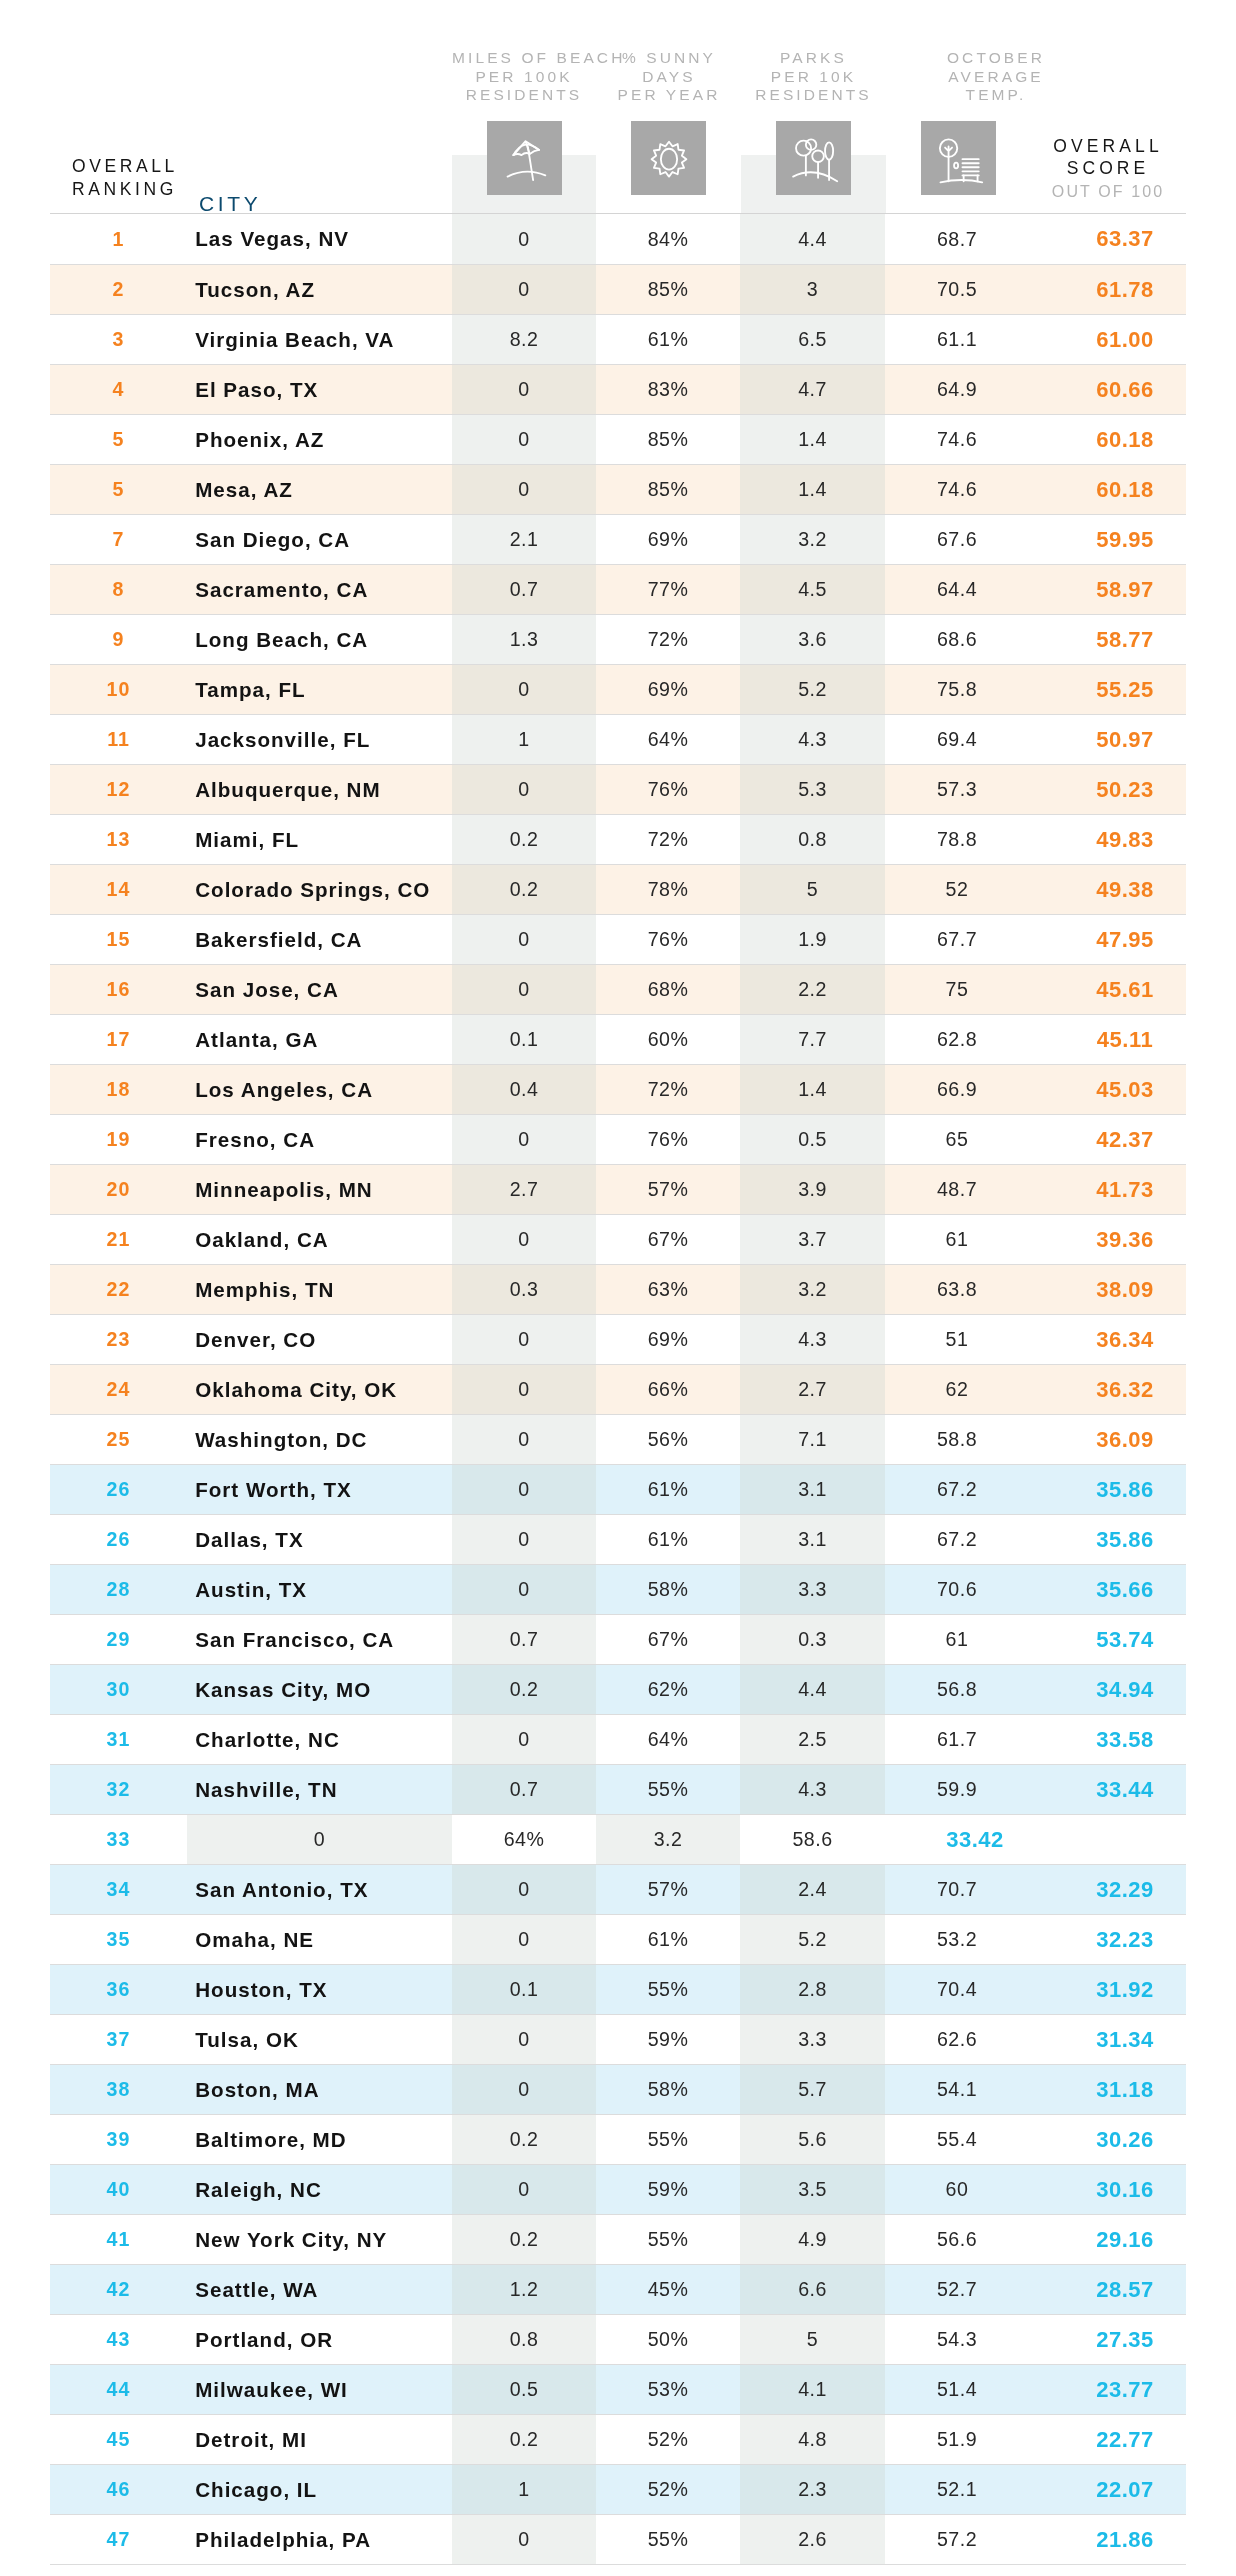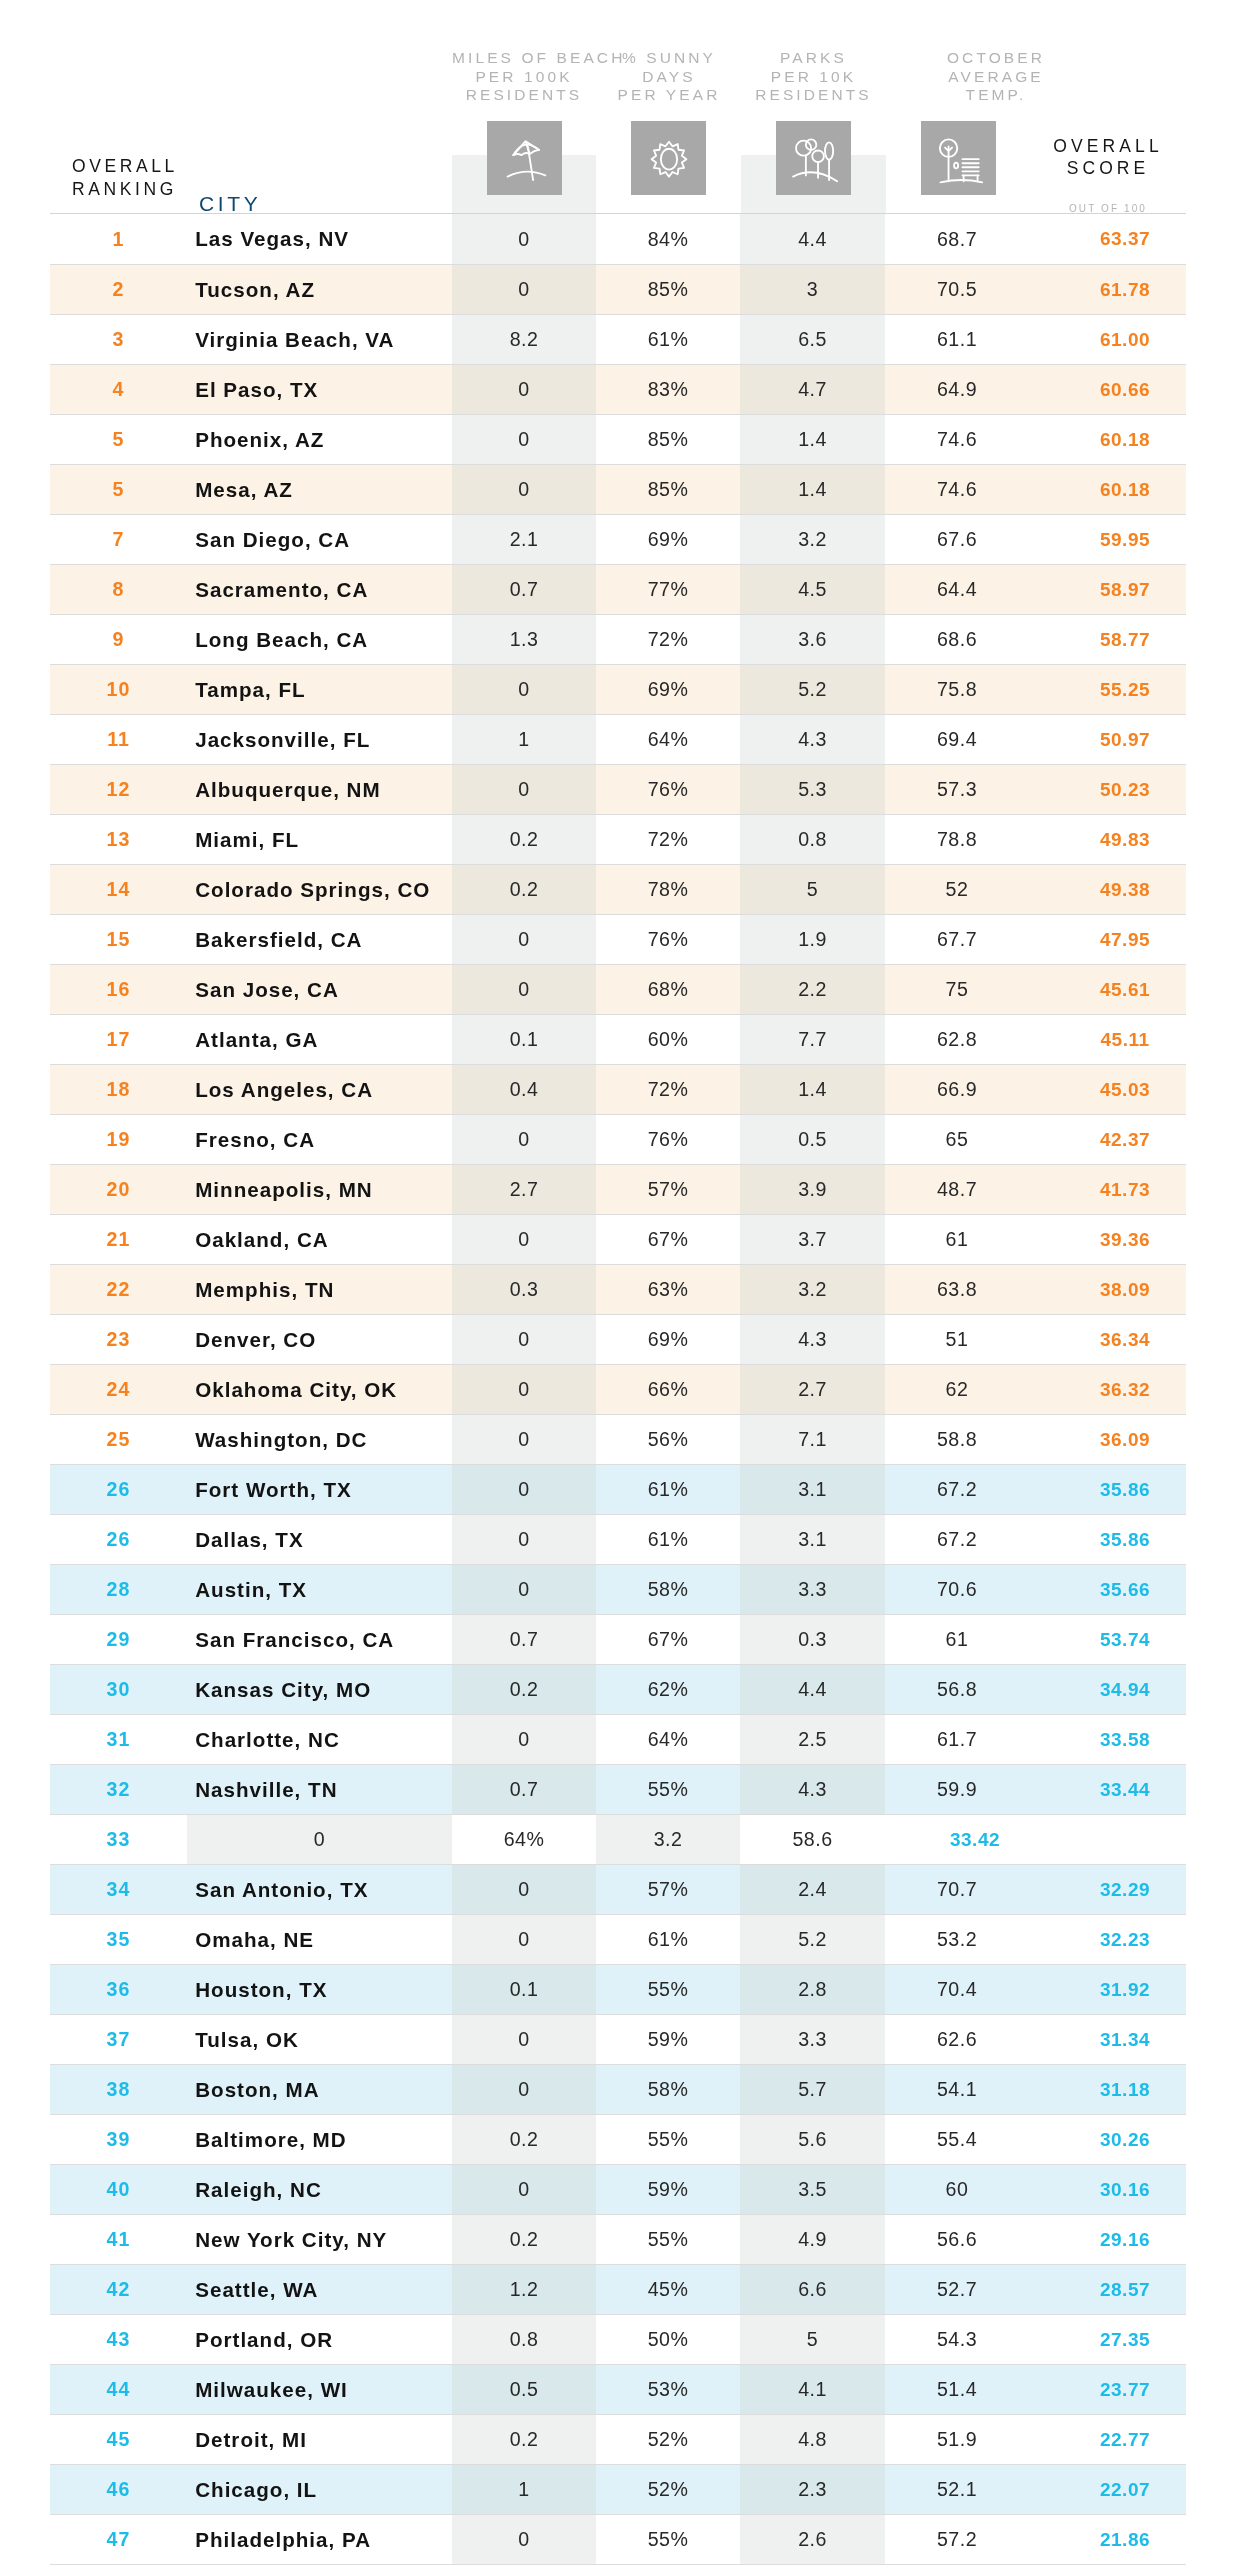--- a/index.html
+++ b/index.html
@@ -30,21 +30,21 @@
   }
   .city-header {
     position:absolute; left:199px; top:192px;
     font-size:21px; line-height:23px; letter-spacing:3.6px; color:#0c4a6e;
   }
   .score-header {
     position:absolute; left:1030px; top:135px; width:156px; text-align:center;
     font-size:17.5px; line-height:22px; letter-spacing:4.1px; color:#161616;
   }
   .score-header .sub {
-    font-size:10px; letter-spacing:2.1px; color:var(--label-gray); margin-top:19px;
+    font-size:16px; letter-spacing:2.1px; color:var(--label-gray); margin-top:2px;
   }
 
   .hstripe {
     position:absolute; top:155px; height:58px; background:var(--stripe);
   }
   .hstripe.beach { left:452px;  width:144px; }
   .hstripe.parks { left:741px; width:145px; }
 
   
   .table-wrap {
@@ -62,21 +62,21 @@
 
   .cell { height:100%; display:flex; align-items:center; justify-content:center; }
   .cell.striped { background:var(--stripe-overlay); }
   .c-city { justify-content:flex-start; padding-left:8.2px; }
 
   .rank  { font-size:19.6px; font-weight:700; letter-spacing:1px; }
   .row.orange .rank, .row.orange .score { color:var(--accent-orange); }
   .row.blue   .rank, .row.blue   .score { color:var(--accent-blue); }
   .city  { font-size:20.6px; font-weight:700; letter-spacing:1px; color:#131313; white-space:nowrap; }
   .val   { font-size:19.6px; font-weight:400; letter-spacing:0.5px; color:#282828; }
-  .score { font-size:19px; font-weight:700; letter-spacing:0.5px;margin-left:36px; }
+  .score { font-size:22px; font-weight:700; letter-spacing:0.5px;margin-left:36px; }
 </style>
 </head>
 <body>
 
 <div class="page" style="--accent-orange: #f5821f; --accent-blue: #1cbbe8; --tint-orange: #fdf2e6; --tint-blue: #dff2fa; --stripe: #eff1f0; --stripe-overlay: rgba(203,210,206,0.32); --icon-box: #a8a8a8; --label-gray: #b4b4b4; --divider: #dcdcdc;">
 
   <div class="hstripe beach"></div>
   <div class="hstripe parks"></div>
 
   <div class="metric-label" style="left:452px;width:144px;">

